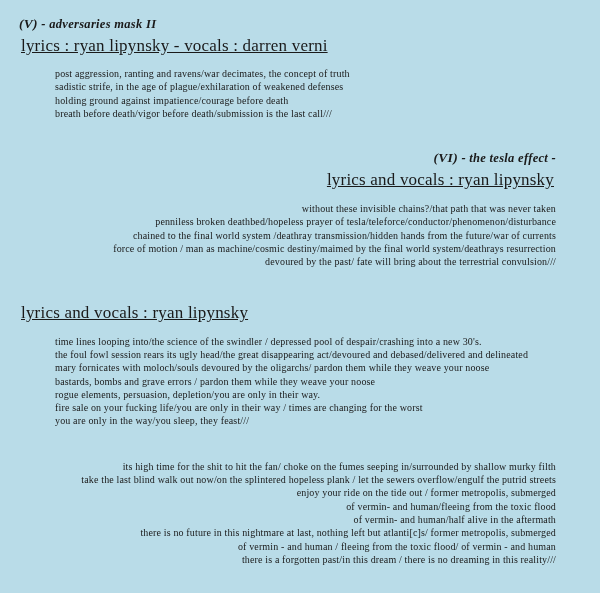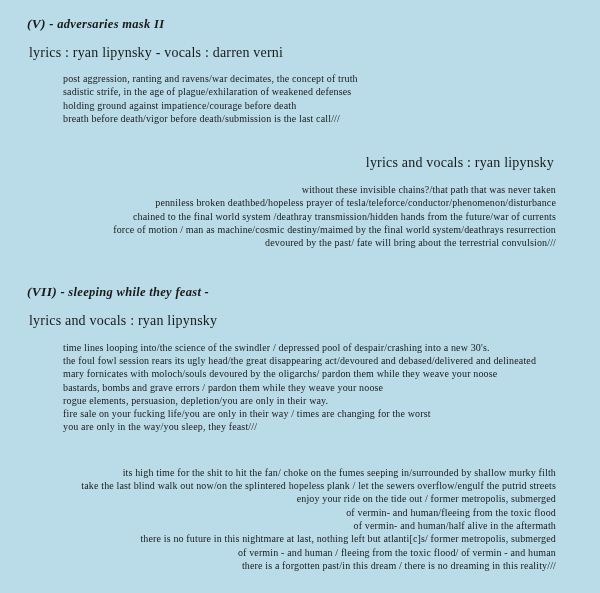--- a/index.html
+++ b/index.html
@@ -12,38 +12,39 @@
     background: #b9dce8;
     font-family: "Liberation Serif", serif;
     color: #1a1a1a;
     overflow: hidden;
   }
   .page {
     position: relative;
     width: 572px;
     height: 593px;
     box-sizing: border-box;
-    padding: 14px 16px 8px 27px;
+    padding: 14px 16px 8px 19px;
   }
   .song {
     margin-bottom: 18px;
   }
   .song-head {
     font-style: italic;
     font-weight: bold;
     font-size: 12.5px;
     letter-spacing: 0.3px;
   }
   .song-head .num {
     font-size: 13.5px;
   }
   .credits {
-    font-size: 14px;
+    font-size: 17px;
     letter-spacing: 0.2px;
-    margin-top: 13px;
+    margin-top: 4px;
+    text-decoration: underline;
   }
   .lyrics {
     font-size: 10px;
     line-height: 1.33;
     letter-spacing: 0.15px;
     margin-top: 9px;
     white-space: pre-wrap;
     margin-left: 36px;
   }
   .left   { text-align: left; }
@@ -76,32 +77,32 @@
       <div class="credits left">lyrics : ryan lipynsky - vocals : darren verni</div>
     </div>
     <div class="lyrics left">post aggression, ranting and ravens/war decimates, the concept of truth
 sadistic strife, in the age of plague/exhilaration of weakened defenses
 holding ground against impatience/courage before death
 breath before death/vigor before death/submission is the last call///</div>
   </div>
 
   <div class="song" id="song-2">
     <div class="song-head-wrap right">
+      <div class="song-head right"><span class="num">(VI)</span> <span>- the tesla effect -</span></div>
       <div class="credits right">lyrics and vocals : ryan lipynsky</div>
     </div>
     <div class="lyrics right">without these invisible chains?/that path that was never taken
 penniless broken deathbed/hopeless prayer of tesla/teleforce/conductor/phenomenon/disturbance
 chained to the final world system /deathray transmission/hidden hands from the future/war of currents
 force of motion / man as machine/cosmic destiny/maimed by the final world system/deathrays resurrection
 devoured by the past/ fate will bring about the terrestrial convulsion///</div>
   </div>
 
   <div class="song" id="song-3">
     <div class="song-head-wrap left">
-      <div class="song-head left"><span class="num">(VII)</span> <span>- sleeping while they feast -</span></div>
       <div class="credits left">lyrics and vocals : ryan lipynsky</div>
     </div>
     <div class="lyrics left">time lines looping into/the science of the swindler / depressed pool of despair/crashing into a new 30's.
 the foul fowl session rears its ugly head/the great disappearing act/devoured and debased/delivered and delineated
 mary fornicates with moloch/souls devoured by the oligarchs/ pardon them while they weave your noose
 bastards, bombs and grave errors / pardon them while they weave your noose
 rogue elements, persuasion, depletion/you are only in their way.
 fire sale on your fucking life/you are only in their way / times are changing for the worst
 you are only in the way/you sleep, they feast///</div>
   </div>

